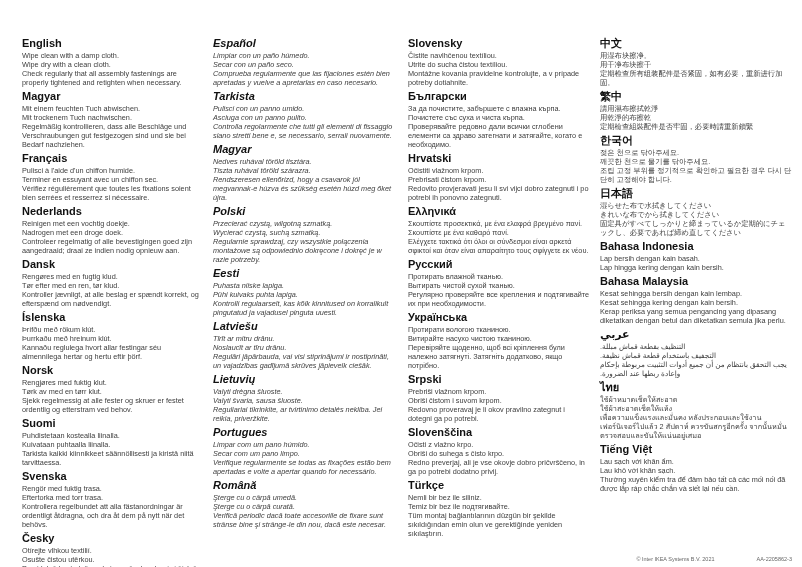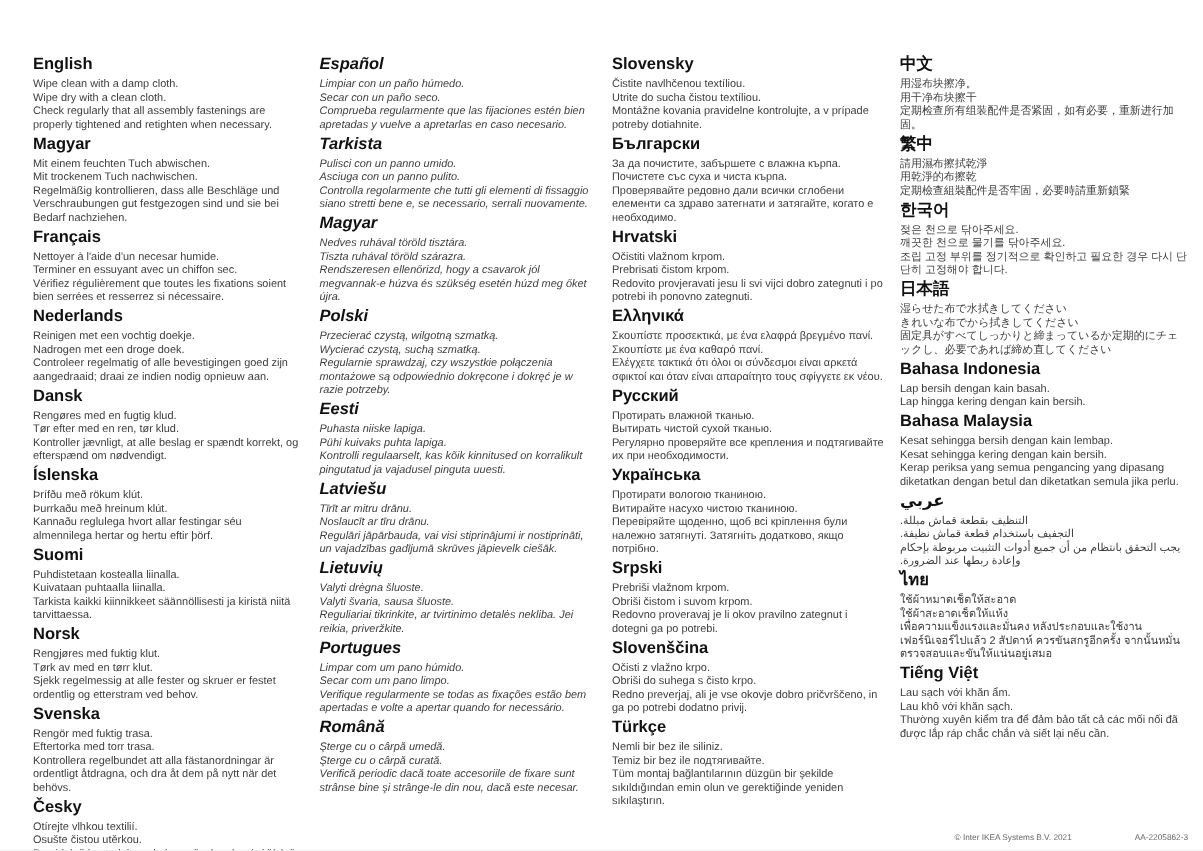--- a/index.html
+++ b/index.html
@@ -62,21 +62,21 @@
         <div class="line">Check regularly that all assembly fastenings are properly tightened and retighten when necessary.</div>
       </div>
       <div class="section">
         <h3>Magyar</h3>
         <div class="line">Mit einem feuchten Tuch abwischen.</div>
         <div class="line">Mit trockenem Tuch nachwischen.</div>
         <div class="line">Regelmäßig kontrollieren, dass alle Beschläge und Verschraubungen gut festgezogen sind und sie bei Bedarf nachziehen.</div>
       </div>
       <div class="section">
         <h3>Français</h3>
-        <div class="line">Nettoyer à l'aide d'un necesar humide.</div>
+        <div class="line">Pulisci à l'aide d'un chiffon humide.</div>
         <div class="line">Terminer en essuyant avec un chiffon sec.</div>
         <div class="line">Vérifiez régulièrement que toutes les fixations soient bien serrées et resserrez si nécessaire.</div>
       </div>
       <div class="section">
         <h3>Nederlands</h3>
         <div class="line">Reinigen met een vochtig doekje.</div>
         <div class="line">Nadrogen met een droge doek.</div>
         <div class="line">Controleer regelmatig of alle bevestigingen goed zijn aangedraaid; draai ze indien nodig opnieuw aan.</div>
       </div>
       <div class="section">
@@ -85,30 +85,30 @@
         <div class="line">Tør efter med en ren, tør klud.</div>
         <div class="line">Kontroller jævnligt, at alle beslag er spændt korrekt, og efterspænd om nødvendigt.</div>
       </div>
       <div class="section">
         <h3>Íslenska</h3>
         <div class="line">Þrífðu með rökum klút.</div>
         <div class="line">Þurrkaðu með hreinum klút.</div>
         <div class="line">Kannaðu reglulega hvort allar festingar séu almennilega hertar og hertu eftir þörf.</div>
       </div>
       <div class="section">
+        <h3>Norsk</h3>
+        <div class="line">Rengjøres med fuktig klut.</div>
+        <div class="line">Tørk av med en tørr klut.</div>
+        <div class="line">Sjekk regelmessig at alle fester og skruer er festet ordentlig og etterstram ved behov.</div>
+      </div>
+      <div class="section">
         <h3>Suomi</h3>
         <div class="line">Puhdistetaan kostealla liinalla.</div>
         <div class="line">Kuivataan puhtaalla liinalla.</div>
         <div class="line">Tarkista kaikki kiinnikkeet säännöllisesti ja kiristä niitä tarvittaessa.</div>
-      </div>
-      <div class="section">
-        <h3>Norsk</h3>
-        <div class="line">Rengjøres med fuktig klut.</div>
-        <div class="line">Tørk av med en tørr klut.</div>
-        <div class="line">Sjekk regelmessig at alle fester og skruer er festet ordentlig og etterstram ved behov.</div>
       </div>
       <div class="section">
         <h3>Svenska</h3>
         <div class="line">Rengör med fuktig trasa.</div>
         <div class="line">Eftertorka med torr trasa.</div>
         <div class="line">Kontrollera regelbundet att alla fästanordningar är ordentligt åtdragna, och dra åt dem på nytt när det behövs.</div>
       </div>
       <div class="section">
         <h3>Česky</h3>
         <div class="line">Otírejte vlhkou textilií.</div>

